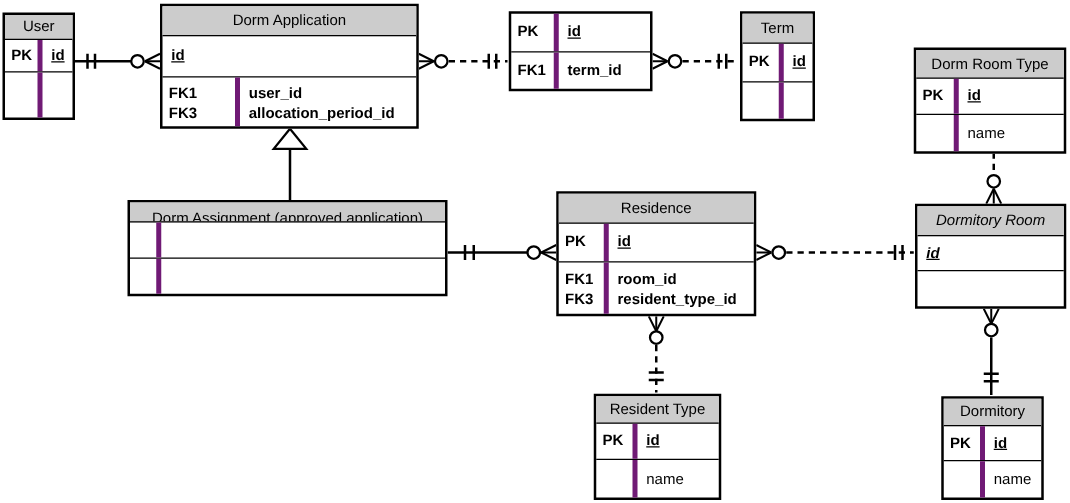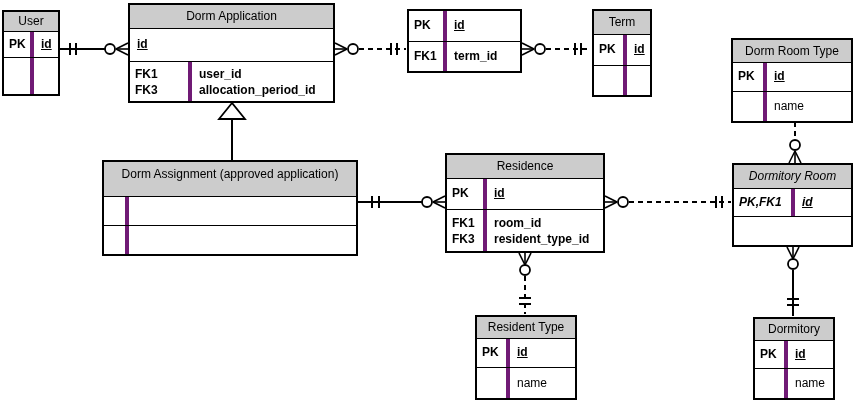--- a/index.html
+++ b/index.html
@@ -209,21 +209,21 @@
       <div class="key" style="padding-top:6px">PK</div>
       <div class="fld pk" style="padding-top:6px">id</div>
     </div>
     <div class="row" style="height:29px">
       <div class="key"></div>
       <div class="fld plain" style="padding-top:7px">name</div>
     </div>
   </div>
 
   <div class="entity" id="e-dorm-assignment">
-    <div class="hdr" style="height:35px;line-height:25px">Dorm Assignment (approved application)</div>
+    <div class="hdr" style="height:16px;line-height:25px">Dorm Assignment (approved application)</div>
     <div class="row" style="height:29px">
       <div class="key"></div>
       <div class="fld plain"></div>
     </div>
     <div class="row" style="height:28px">
       <div class="key"></div>
       <div class="fld plain"></div>
     </div>
   </div>
 
@@ -237,21 +237,20 @@
       <div class="key" style="line-height:16px;padding-top:5px">FK1
 FK3</div>
       <div class="fld fk" style="line-height:16px;padding-top:5px">room_id
 resident_type_id</div>
     </div>
   </div>
 
   <div class="entity" id="e-dormitory-room">
     <div class="hdr" style="height:24px;line-height:23px">Dormitory Room</div>
     <div class="row" style="height:28px">
-      <div class="key" style="padding-top:6px">PK,FK1</div>
       <div class="fld pk" style="padding-top:6px">id</div>
     </div>
     <div class="row" style="height:28px">
     </div>
   </div>
 
   <div class="entity" id="e-resident-type">
     <div class="hdr" style="height:22px;line-height:21px">Resident Type</div>
     <div class="row" style="height:29px">
       <div class="key" style="padding-top:6px">PK</div>

